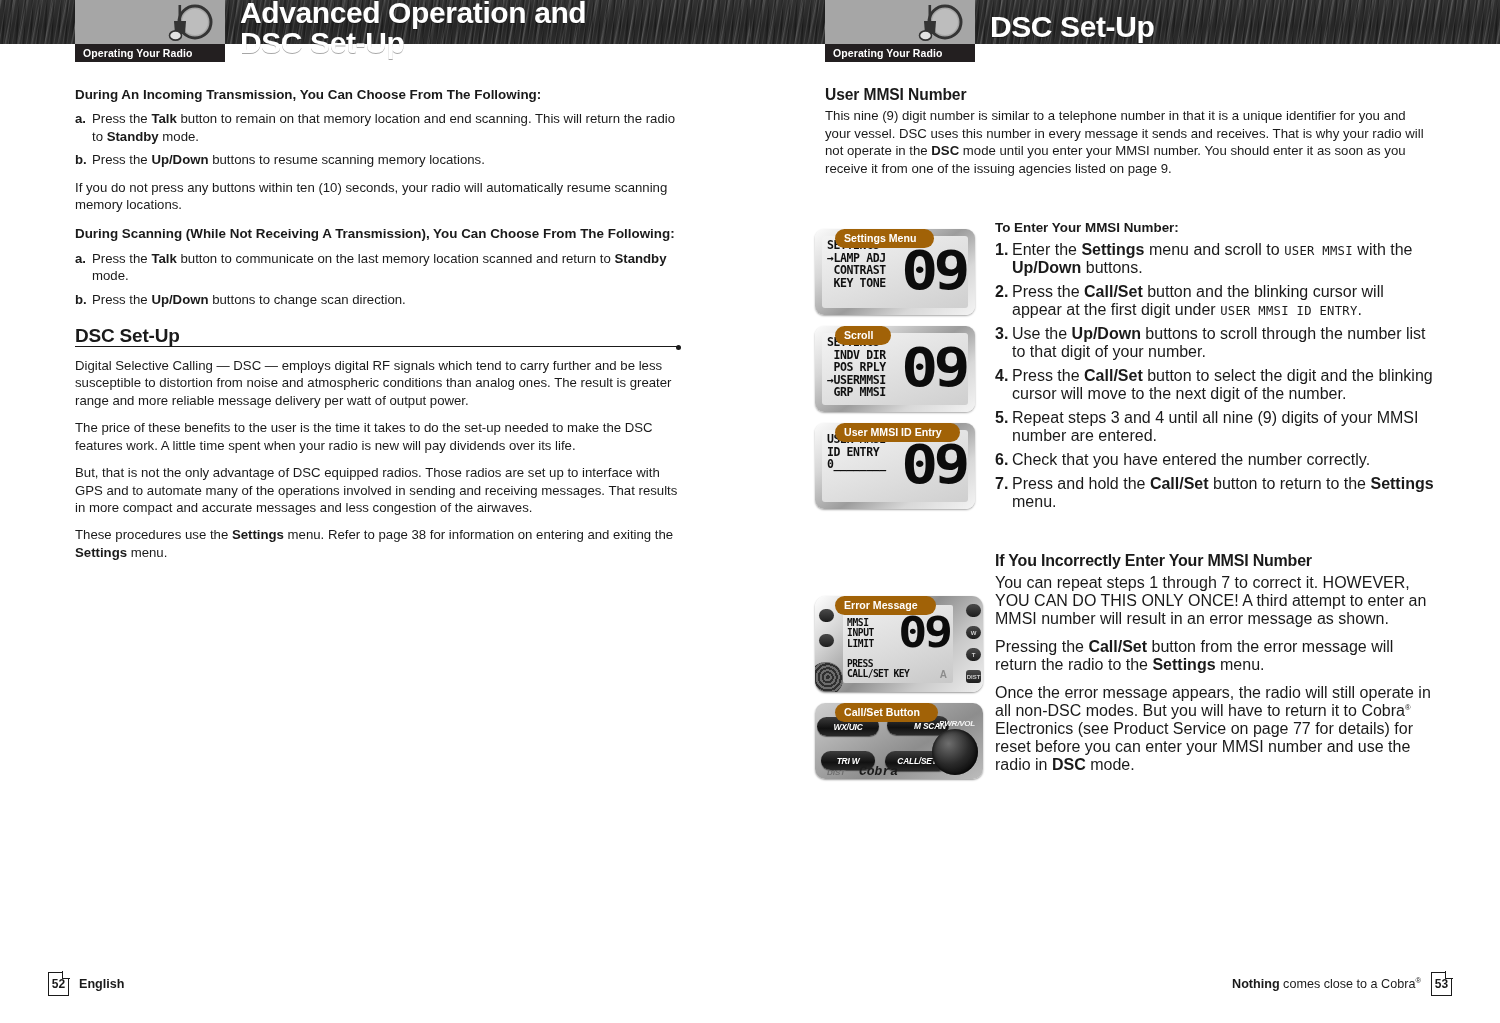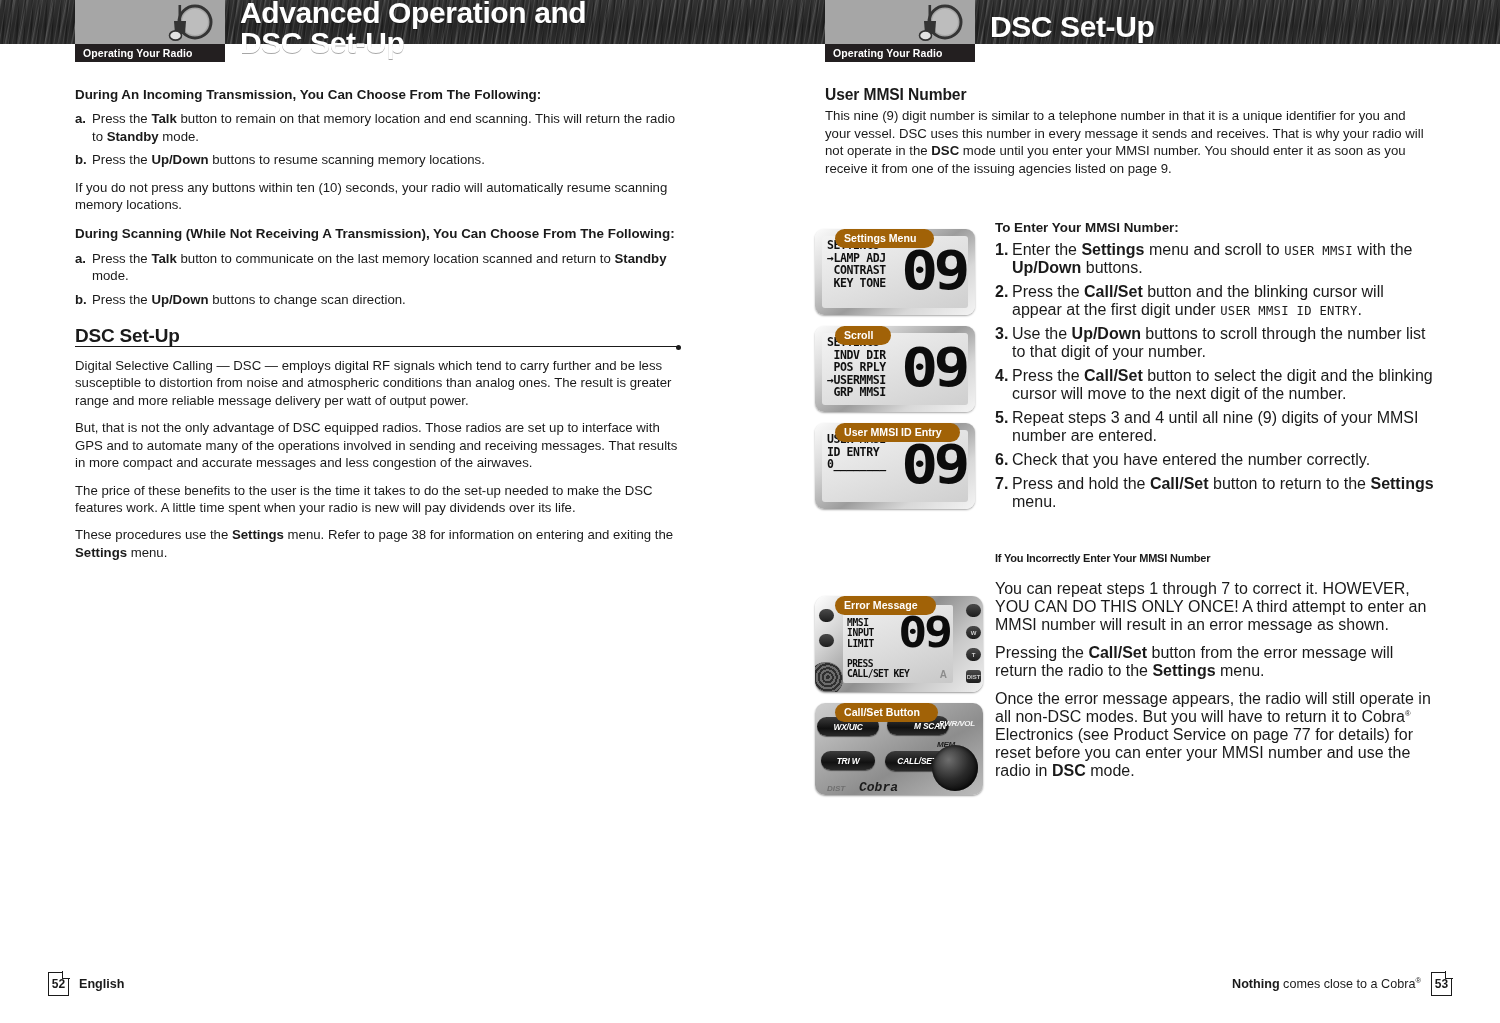--- a/index.html
+++ b/index.html
@@ -126,21 +126,21 @@
   }
   li.item .tx { flex:1 1 auto; }
 
   h3.sub-head {
     font-size:15.6px; font-weight:bold; margin:0 0 4px 0; letter-spacing:-.1px;
   }
   h3.sub-head-sm {
     font-size:13.4px; font-weight:bold; margin:0 0 6px 0;
   }
   h3.sub-head-big {
-    font-size:11px; font-weight:bold; margin:0 0 16px 0; letter-spacing:-.2px;
+    font-size:16px; font-weight:bold; margin:0 0 4px 0; letter-spacing:-.2px;
   }
 
   .lcdtxt { font-family:"DejaVu Sans Mono", monospace; font-size:12.2px; letter-spacing:.3px; }
 
   
   .fig-col { position:absolute; left:815px; top:218px; width:175px; }
   .instr-col { position:absolute; left:995px; top:220px; width:440px; }
   .fig-col2 { position:absolute; left:815px; top:585px; width:175px; }
   .instr-col2 { position:absolute; left:995px; top:552px; width:442px; }
 
@@ -233,21 +233,21 @@
     display:flex; align-items:center; justify-content:center;
   }
   .knob-l {
     position:absolute; left:-6px; bottom:-4px; width:34px; height:34px; border-radius:50%;
     background:repeating-radial-gradient(circle at 55% 45%, #2f2f2f 0 2px, #6d6d6d 2px 4px);
   }
 
   
   .photo-shell {
     margin-top:11px;
-    width:168px; height:92px;
+    width:168px; height:76px;
     border-radius:10px;
     background:linear-gradient(150deg,#cfcfcf 0%,#a8a8a8 35%,#8d8d8d 60%,#bdbdbd 100%);
     position:relative; overflow:hidden;
     box-shadow:0 1px 2px rgba(0,0,0,.4);
   }
   .pbtn {
     position:absolute;
     background:linear-gradient(180deg,#3c3c3c 0%,#111111 60%,#2a2a2a 100%);
     color:#ffffff; border-radius:12px;
     font-size:8.4px; font-style:italic; font-weight:bold;
@@ -352,22 +352,22 @@
         <li class="item">
           <span class="mk">b.</span>
           <span class="tx">Press the <b>Up/Down</b> buttons to change scan direction.</span>
         </li>
       </ul>
 
       <h2 class="sec-rule">DSC Set-Up</h2>
       <div class="rule"></div>
 
       <p>Digital Selective Calling — DSC — employs digital RF signals which tend to carry further and be less susceptible to distortion from noise and atmospheric conditions than analog ones. The result is greater range and more reliable message delivery per watt of output power.</p>
+      <p>The price of these benefits to the user is the time it takes to do the set-up needed to make the DSC features work. A little time spent when your radio is new will pay dividends over its life.</p>
       <p>But, that is not the only advantage of DSC equipped radios. Those radios are set up to interface with GPS and to automate many of the operations involved in sending and receiving messages. That results in more compact and accurate messages and less congestion of the airwaves.</p>
-      <p>The price of these benefits to the user is the time it takes to do the set-up needed to make the DSC features work. A little time spent when your radio is new will pay dividends over its life.</p>
       <p>These procedures use the <b>Settings</b> menu. Refer to page 38 for information on entering and exiting the <b>Settings</b> menu.</p>
     </div>
 
     <div class="footer footer-left">
       <div class="pagebox">52</div>
       <div class="footer-lang">English</div>
     </div>
   </div>
 
   <div class="page page-right">

